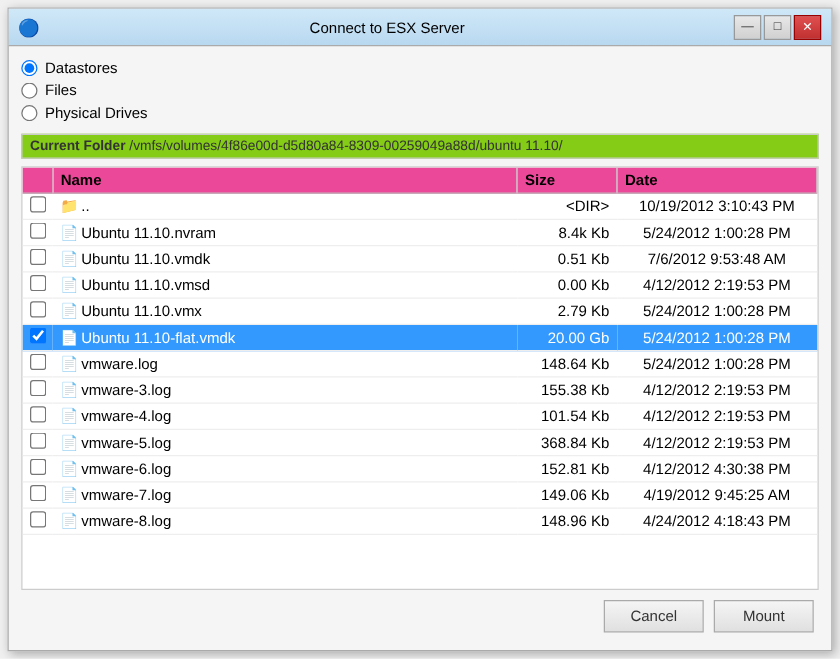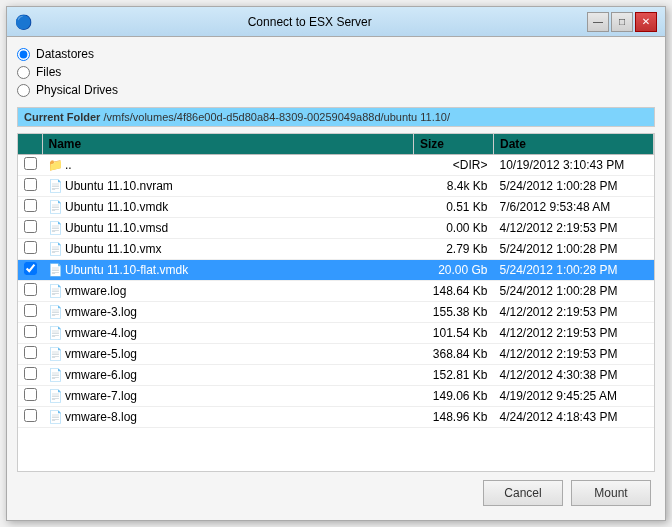--- a/index.html
+++ b/index.html
@@ -79,21 +79,21 @@
       display: flex;
       align-items: center;
       gap: 6px;
       cursor: pointer;
     }
     .radio-item input[type="radio"] {
       margin: 0;
       cursor: pointer;
     }
     .current-folder-bar {
-      background: #7dd3fc;
+      background: #84cc16;
       border: 1px solid #ccc;
       padding: 3px 6px;
       margin-bottom: 6px;
       font-size: 11px;
       color: #333;
       white-space: nowrap;
       overflow: hidden;
       text-overflow: ellipsis;
     }
     .current-folder-label {
@@ -105,21 +105,21 @@
       background: #fff;
       overflow-y: auto;
       overflow-x: auto;
     }
     .file-list-table {
       width: 100%;
       border-collapse: collapse;
       min-width: 580px;
     }
     .file-list-table thead tr {
-      background: #0f766e;
+      background: #ec4899;
       border-bottom: 1px solid #bbb;
       margin-top: 17px;
     }
     .file-list-table thead th {
       text-align: left;
       padding: 3px 6px;
       font-weight: bold;
       font-size: 12px;
       border-right: 1px solid #ccc;
       white-space: nowrap;
@@ -144,20 +144,21 @@
       width: 24px;
       padding: 2px 4px;
       text-align: center;
     }
     .file-list-table tbody td.col-size {
       text-align: right;
       width: 80px;
     }
     .file-list-table tbody td.col-date {
       width: 160px;
+      text-align: center;
     }
     .file-icon {
       display: inline-block;
       width: 14px;
       height: 14px;
       vertical-align: middle;
       margin-right: 3px;
     }
     .folder-icon::before {
       content: '📁';

